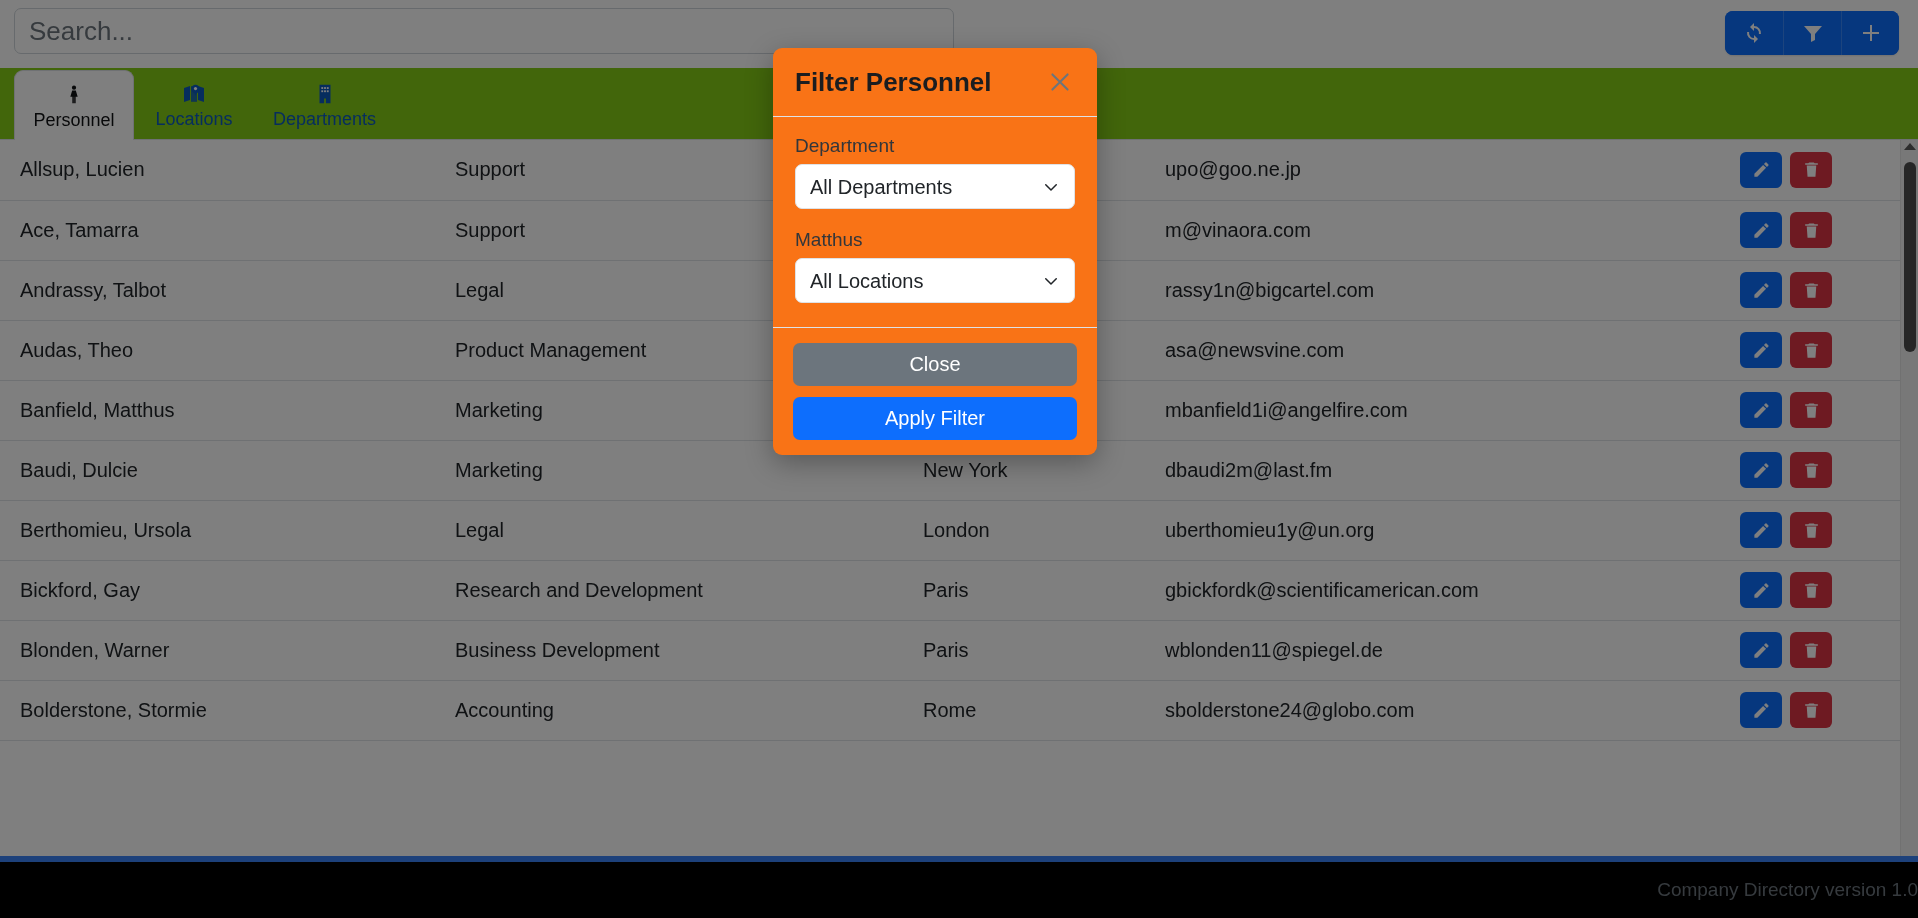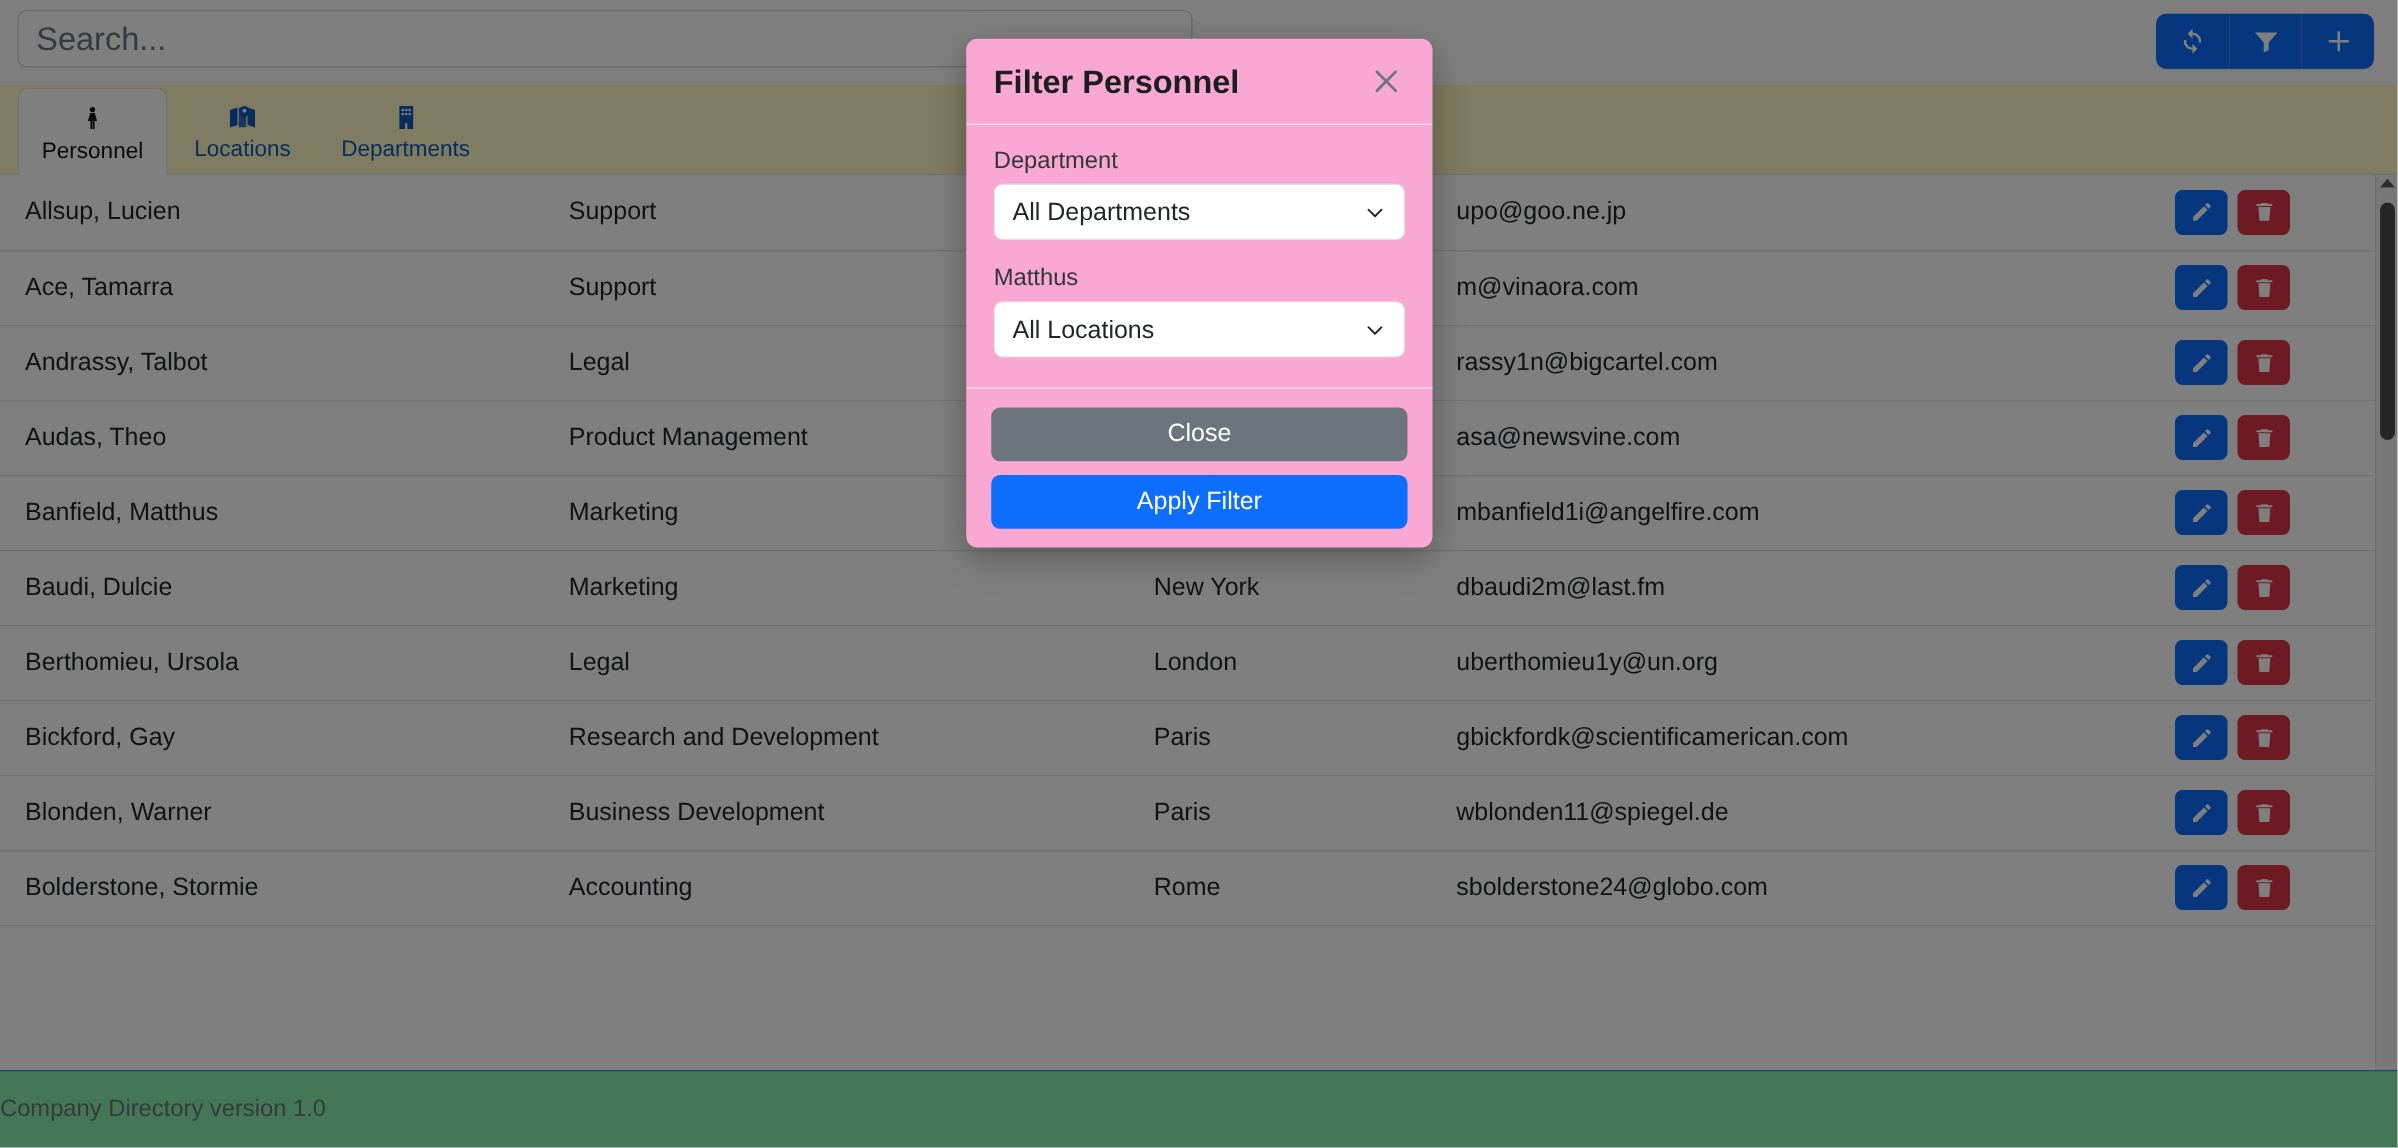--- a/index.html
+++ b/index.html
@@ -69,21 +69,21 @@
   .action-btn svg { display: block; }
 
   
   .tabs {
     flex: 0 0 72px;
     height: 72px;
     display: flex;
     align-items: flex-end;
     padding: 0 14px;
     border-bottom: 1px solid #dee2e6;
-    background: #fef9c3;
+    background: #84cc16;
   }
   .tab {
     min-width: 120px;
     height: 70px;
     padding: 8px 18px 6px 18px;
     display: flex;
     flex-direction: column;
     align-items: center;
     justify-content: center;
     gap: 3px;
@@ -173,41 +173,41 @@
     background: #4d4d4d;
     border-radius: 6px;
   }
 
   
   .footer {
     flex: 0 0 62px;
     height: 62px;
     display: flex;
     align-items: center;
-    justify-content: flex-start;
-    background: #86efac;
-    border-top: 1px solid #3b82f6;
+    justify-content: flex-end;
+    background: #000000;
+    border-top: 6px solid #3b82f6;
     color: #6c757d;
     font-size: 19px;
   }
 
   
   .backdrop {
     position: absolute;
     inset: 0;
     background: rgba(0,0,0,.5);
     z-index: 20;
   }
   .modal {
     position: absolute;
     z-index: 30;
     left: 773px;
-    top: 31px;
-    width: 373px;
-    background: #f9a8d4;
+    top: 48px;
+    width: 324px;
+    background: #f97316;
     border-radius: 9px;
     box-shadow: 0 8px 28px rgba(0,0,0,.3);
     overflow: hidden;
     color: #212529;
   }
   .modal-header {
     display: flex;
     align-items: center;
     justify-content: space-between;
     padding: 17px 20px 17px 22px;

